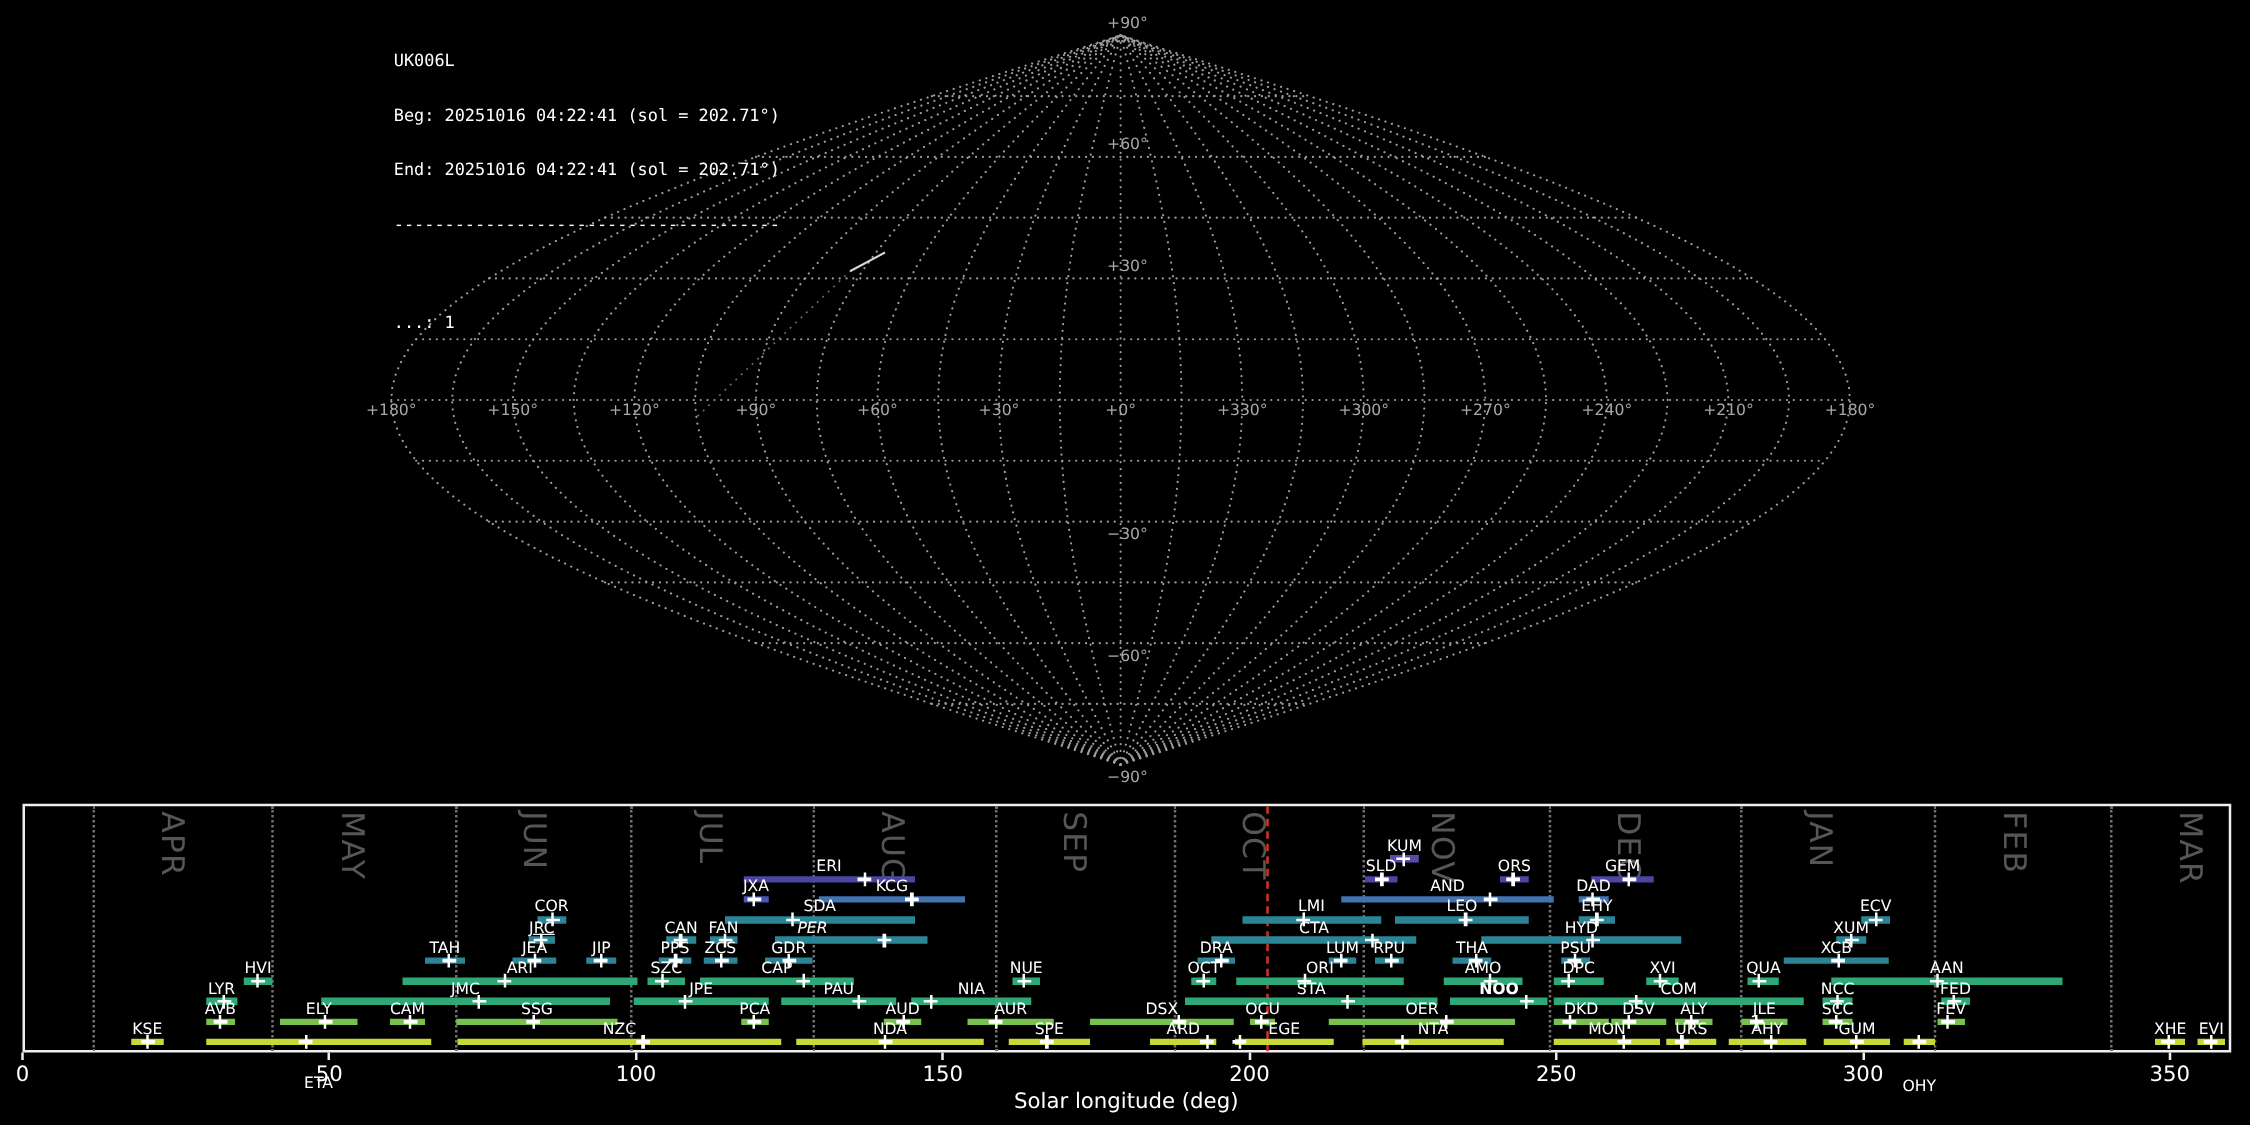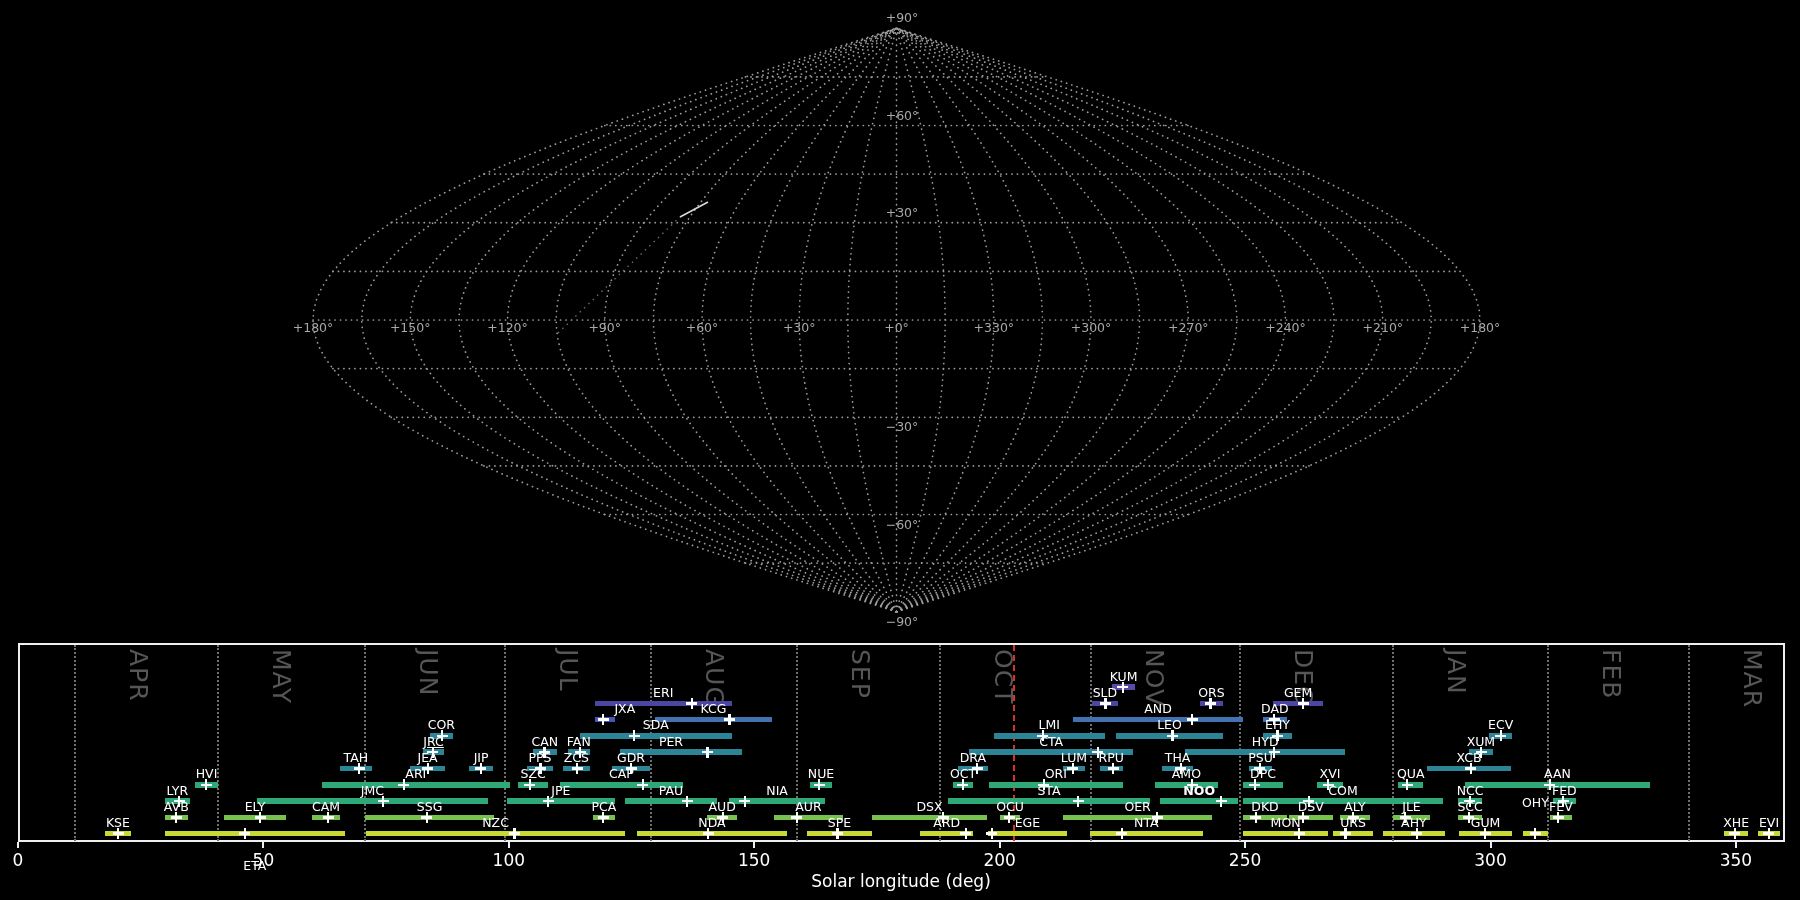--- a/index.html
+++ b/index.html
@@ -86,20 +86,28 @@
       <text x="1382.8" y="332" text-anchor="middle" class="skylabel">+210°</text>
       <text x="1480.0" y="332" text-anchor="middle" class="skylabel">+180°</text>
       <text x="902" y="22.2" text-anchor="middle" class="skylabel">+90°</text>
       <text x="902" y="119.5" text-anchor="middle" class="skylabel">+60°</text>
       <text x="902" y="216.7" text-anchor="middle" class="skylabel">+30°</text>
       <text x="902" y="431.3" text-anchor="middle" class="skylabel">−30°</text>
       <text x="902" y="528.5" text-anchor="middle" class="skylabel">−60°</text>
       <text x="902" y="625.8" text-anchor="middle" class="skylabel">−90°</text>
     </svg>
 
+  <div id="header">
+    <div>UK006L</div>
+    <div>Beg: 20251016 04:22:41 (sol = 202.71°)</div>
+    <div>End: 20251016 04:22:41 (sol = 202.71°)</div>
+    <div>--------------------------------------</div>
+    <div class="gap"></div>
+    <div>...: 1</div>
+  </div>
 
   <div id="tlayer">
     <div class="frame"></div>
   <div class="mline" style="left: 73.5px;"></div>
       <div class="month" style="left: 125.5px;">APR</div>
       <div class="mline" style="left: 217.3px;"></div>
       <div class="month" style="left: 269.3px;">MAY</div>
       <div class="mline" style="left: 363.5px;"></div>
       <div class="month" style="left: 415.5px;">JUN</div>
       <div class="mline" style="left: 504.4px;"></div>
@@ -131,21 +139,21 @@
       <div class="peak" style="left: 1105.7px; top: 703.3px;"></div>
       <div class="scode" style="left: 1104.9px; top: 686.8px;">SLD</div>
       <div class="bar" style="left: 1199.9px; top: 703.3px; width: 23.1px; background: rgb(74, 70, 162);"></div>
       <div class="peak" style="left: 1210.7px; top: 703.3px;"></div>
       <div class="scode" style="left: 1211.5px; top: 686.8px;">ORS</div>
       <div class="bar" style="left: 1273.1px; top: 703.3px; width: 50.1px; background: rgb(74, 70, 162);"></div>
       <div class="peak" style="left: 1303px; top: 703.3px;"></div>
       <div class="scode" style="left: 1298.1px; top: 686.8px;">GEM</div>
       <div class="bar" style="left: 594.7px; top: 719.6px; width: 20.1px; background: rgb(74, 85, 184);"></div>
       <div class="peak" style="left: 603.1px; top: 719.6px;"></div>
-      <div class="scode" style="left: 604.8px; top: 703.1px; margin-left: 20px;">JXA</div>
+      <div class="scode" style="left: 604.8px; top: 703.1px;">JXA</div>
       <div class="bar" style="left: 655.1px; top: 719.6px; width: 116.8px; background: rgb(66, 115, 176);"></div>
       <div class="peak" style="left: 729.7px; top: 719.6px;"></div>
       <div class="scode" style="left: 713.5px; top: 703.1px;">KCG</div>
       <div class="bar" style="left: 1072.8px; top: 719.6px; width: 170.3px; background: rgb(66, 115, 176);"></div>
       <div class="peak" style="left: 1192.1px; top: 719.6px;"></div>
       <div class="scode" style="left: 1158px; top: 703.1px;">AND</div>
       <div class="bar" style="left: 1262.7px; top: 719.6px; width: 24.1px; background: rgb(66, 115, 176);"></div>
       <div class="peak" style="left: 1274px; top: 719.6px;"></div>
       <div class="scode" style="left: 1274.8px; top: 703.1px;">DAD</div>
       <div class="bar" style="left: 429.8px; top: 735.9px; width: 23.1px; background: rgb(44, 133, 150);"></div>
@@ -170,21 +178,21 @@
       <div class="peak" style="left: 432.8px; top: 752.2px;"></div>
       <div class="scode" style="left: 433.5px; top: 735.7px; text-decoration: underline;">JRC</div>
       <div class="bar" style="left: 532.9px; top: 752.2px; width: 24.1px; background: rgb(44, 133, 150);"></div>
       <div class="peak" style="left: 544.7px; top: 752.2px;"></div>
       <div class="scode" style="left: 544.9px; top: 735.7px;">CAN</div>
       <div class="bar" style="left: 567.7px; top: 752.2px; width: 22.1px; background: rgb(44, 133, 150);"></div>
       <div class="peak" style="left: 580px; top: 752.2px;"></div>
       <div class="scode" style="left: 578.8px; top: 735.7px;">FAN</div>
       <div class="bar" style="left: 619.8px; top: 752.2px; width: 122.2px; background: rgb(44, 133, 150);"></div>
       <div class="peak" style="left: 707.6px; top: 752.2px;"></div>
-      <div class="scode" style="left: 671px; top: 735.7px;">PER</div>
+      <div class="scode" style="left: 650px; top: 735.7px; font-style: italic;">PER</div>
       <div class="bar" style="left: 969.2px; top: 752.2px; width: 163.9px; background: rgb(44, 133, 150);"></div>
       <div class="peak" style="left: 1097.8px; top: 752.2px;"></div>
       <div class="scode" style="left: 1051.2px; top: 735.7px;">CTA</div>
       <div class="bar" style="left: 1185.2px; top: 752.2px; width: 160px; background: rgb(44, 133, 150);"></div>
       <div class="peak" style="left: 1274px; top: 752.2px;"></div>
       <div class="scode" style="left: 1265.2px; top: 735.7px;">HYD</div>
       <div class="bar" style="left: 1468.9px; top: 752.2px; width: 24.1px; background: rgb(44, 133, 150);"></div>
       <div class="peak" style="left: 1481.2px; top: 752.2px;"></div>
       <div class="scode" style="left: 1480.9px; top: 735.7px;">XUM</div>
       <div class="bar" style="left: 340px; top: 768.5px; width: 31.9px; background: rgb(44, 133, 150);"></div>
@@ -368,21 +376,21 @@
       <div class="peak" style="left: 1345.7px; top: 833.7px;"></div>
       <div class="scode" style="left: 1353.1px; top: 817.2px;">URS</div>
       <div class="bar" style="left: 1383px; top: 833.7px; width: 61.8px; background: rgb(200, 216, 52);"></div>
       <div class="peak" style="left: 1416.9px; top: 833.7px;"></div>
       <div class="scode" style="left: 1413.9px; top: 817.2px;">AHY</div>
       <div class="bar" style="left: 1459.1px; top: 833.7px; width: 53px; background: rgb(200, 216, 52);"></div>
       <div class="peak" style="left: 1485.1px; top: 833.7px;"></div>
       <div class="scode" style="left: 1485.6px; top: 817.2px;">GUM</div>
       <div class="bar" style="left: 1522.9px; top: 833.7px; width: 25px; background: rgb(200, 216, 52);"></div>
       <div class="peak" style="left: 1535.2px; top: 833.7px;"></div>
-      <div class="scode" style="left: 1535.4px; top: 797px;">OHY</div>
+      <div class="scode" style="left: 1535.4px; top: 863px;">OHY</div>
       <div class="bar" style="left: 1724.1px; top: 833.7px; width: 24.1px; background: rgb(200, 216, 52);"></div>
       <div class="peak" style="left: 1734.9px; top: 833.7px;"></div>
       <div class="scode" style="left: 1736.2px; top: 817.2px;">XHE</div>
       <div class="bar" style="left: 1758px; top: 833.7px; width: 22.1px; background: rgb(200, 216, 52);"></div>
       <div class="peak" style="left: 1768.8px; top: 833.7px;"></div>
       <div class="scode" style="left: 1769px; top: 817.2px;">EVI</div>
       <div class="tick" style="left: 18px;"></div>
       <div class="ticklabel" style="left: 18px;">0</div>
       <div class="tick" style="left: 263.4px;"></div>
       <div class="ticklabel" style="left: 263.4px;">50</div>

